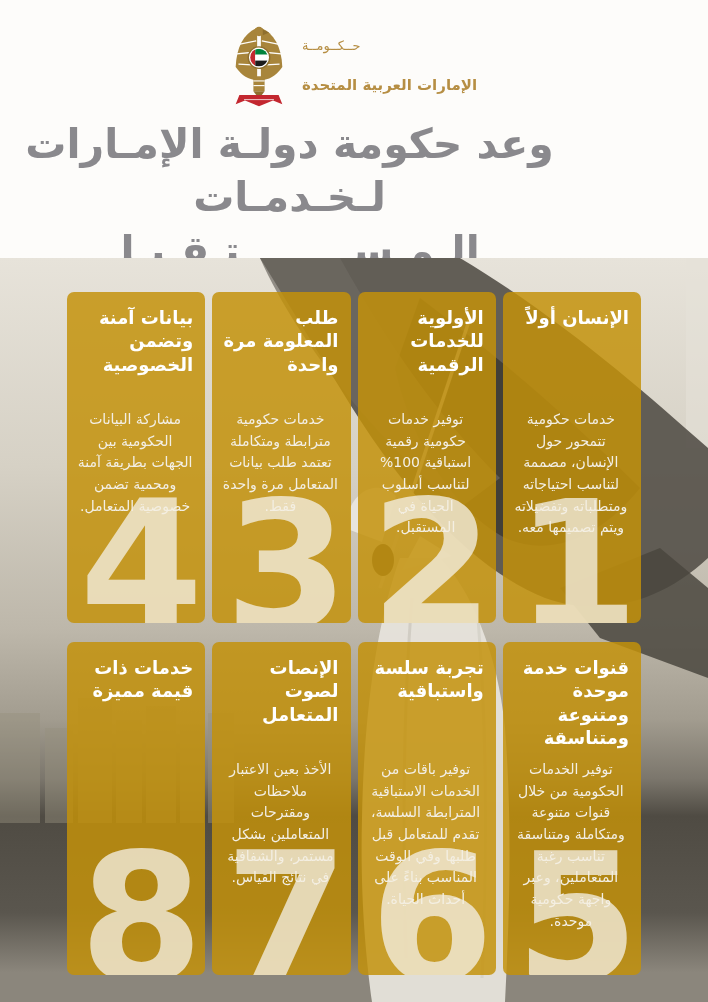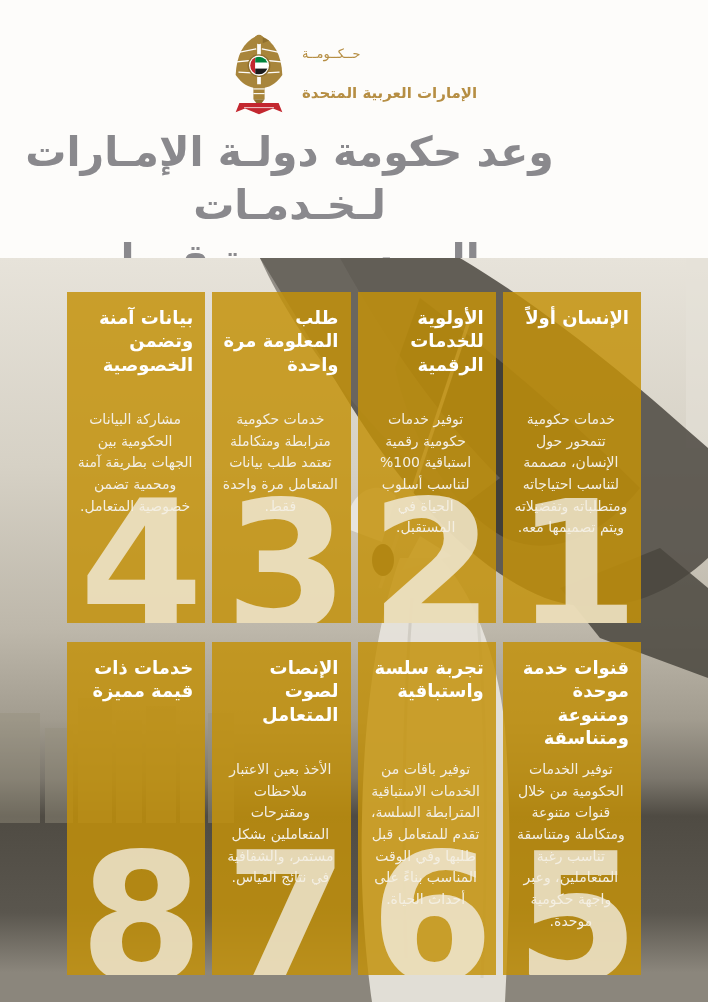--- a/index.html
+++ b/index.html
@@ -3,21 +3,21 @@
 <meta charset="utf-8">
 <style>
   html,body{margin:0;padding:0;}
   body{
     width:708px;height:1002px;position:relative;overflow:hidden;
     background:#fdfcfa;font-family:"DejaVu Sans",sans-serif;
   }
   .poster{position:absolute;inset:0;}
 
   
-  .top-section{position:absolute;top:8px;left:0;width:708px;height:258px;background:#fdfcfa;}
+  .top-section{position:absolute;top:0;left:0;width:708px;height:258px;background:#fdfcfa;}
   .logo{position:absolute;top:24px;left:0;width:708px;display:flex;justify-content:center;align-items:flex-start;gap:15px;}
   .emblem{width:56px;height:84px;flex:0 0 auto;}
   .logo-text{direction:rtl;text-align:left;padding-top:14px;color:#b68e43;}
   .logo-text .l1{font-size:13px;letter-spacing:.5px;}
   .logo-text .l2{font-size:15px;font-weight:bold;margin-top:23px;white-space:nowrap;}
   .main-title{
     position:absolute;top:118px;left:0;width:579px;text-align:center;direction:rtl;
     color:#8a898d;font-weight:bold;font-size:41px;line-height:1.3;
   }
 
@@ -29,20 +29,21 @@
   .grid{
     position:absolute;top:292px;left:67px;width:574px;
     display:grid;direction:rtl;
     grid-template-columns:repeat(4,1fr);
     grid-template-rows:331px 333px;
     column-gap:7px;row-gap:19px;
   }
   .card{
     position:relative;overflow:hidden;
     background:rgba(196,145,10,0.84);
+    border-radius:7px;
   }
   .card-title{
     margin:14px 12px 0 10px;direction:rtl;text-align:right;
     color:#ffffff;font-weight:bold;font-size:18px;line-height:1.3;
   }
   .card-desc{
     position:absolute;top:117px;right:12px;left:10px;direction:rtl;text-align:center;
     color:#f3efe5;font-size:14px;line-height:1.55;
   }
   .card-number{

